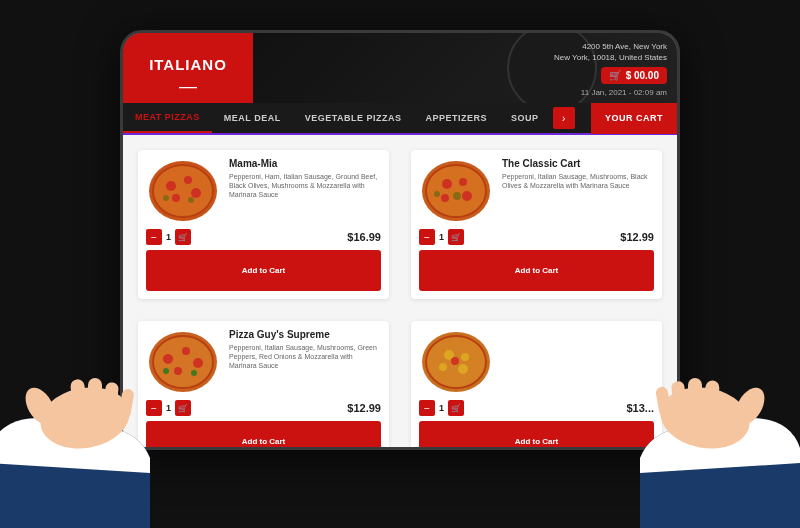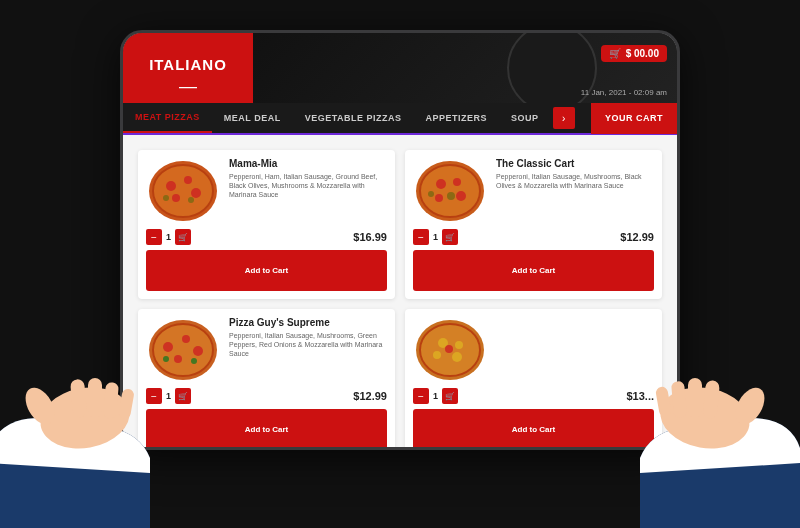--- a/index.html
+++ b/index.html
@@ -188,21 +188,21 @@
       display: flex;
       align-items: center;
       margin-left: auto;
       letter-spacing: 0.5px;
     }
 
     
     .content-area {
       display: grid;
       grid-template-columns: 1fr 1fr;
-      gap: 0;
+      gap: 12px;
       padding: 10px;
       background: #f5f5f5;
       height: calc(100% - 102px);
       overflow: hidden;
     }
 
     .pizza-card {
       background: #fff;
       margin: 5px;
       border-radius: 4px;
@@ -338,20 +338,22 @@
     <div class="tablet-screen">
 
       <div class="app-header">
         <div class="logo-area">
           <span class="logo-text">ITALIANO</span>
           <span class="logo-icon">—</span>
         </div>
         <div class="header-bg">
           <div class="header-bg-circle"></div>
           <div class="header-info">
+            <div class="header-address" style="white-space: pre-line;">4200 5th Ave, New York
+New York, 10018, United States</div>
             <div class="header-cart">
               <span class="cart-icon-small">🛒</span>
               <span class="cart-amount">$ 00.00</span>
             </div>
           </div>
           <div class="header-datetime">11 Jan, 2021 - 02:09 am</div>
         </div>
       </div>
 
       <div class="nav-bar">

